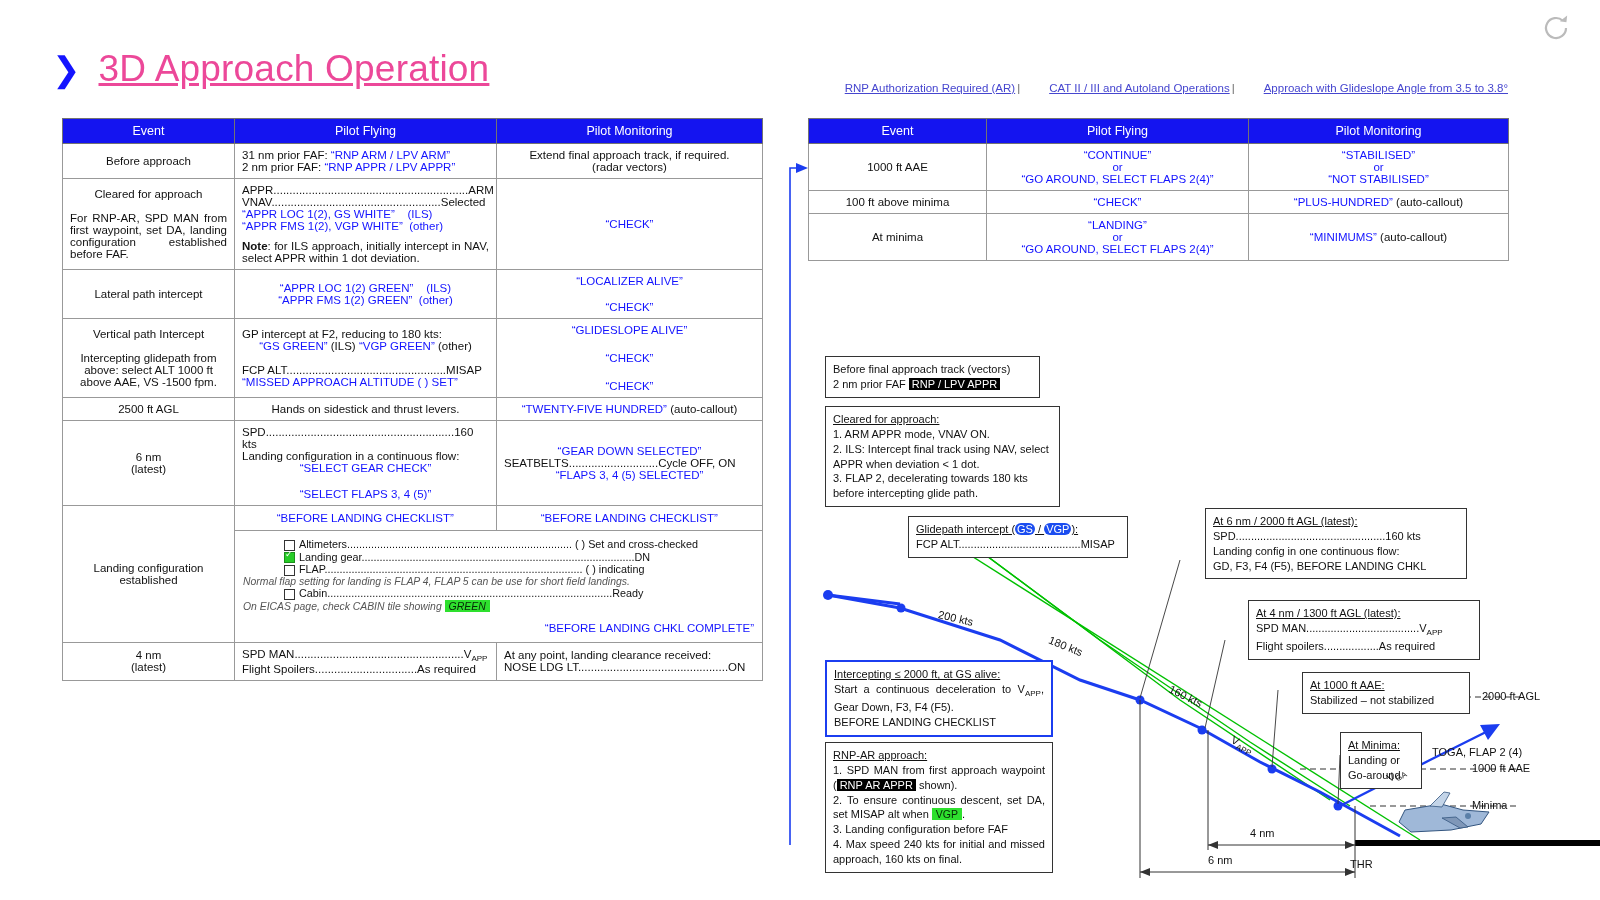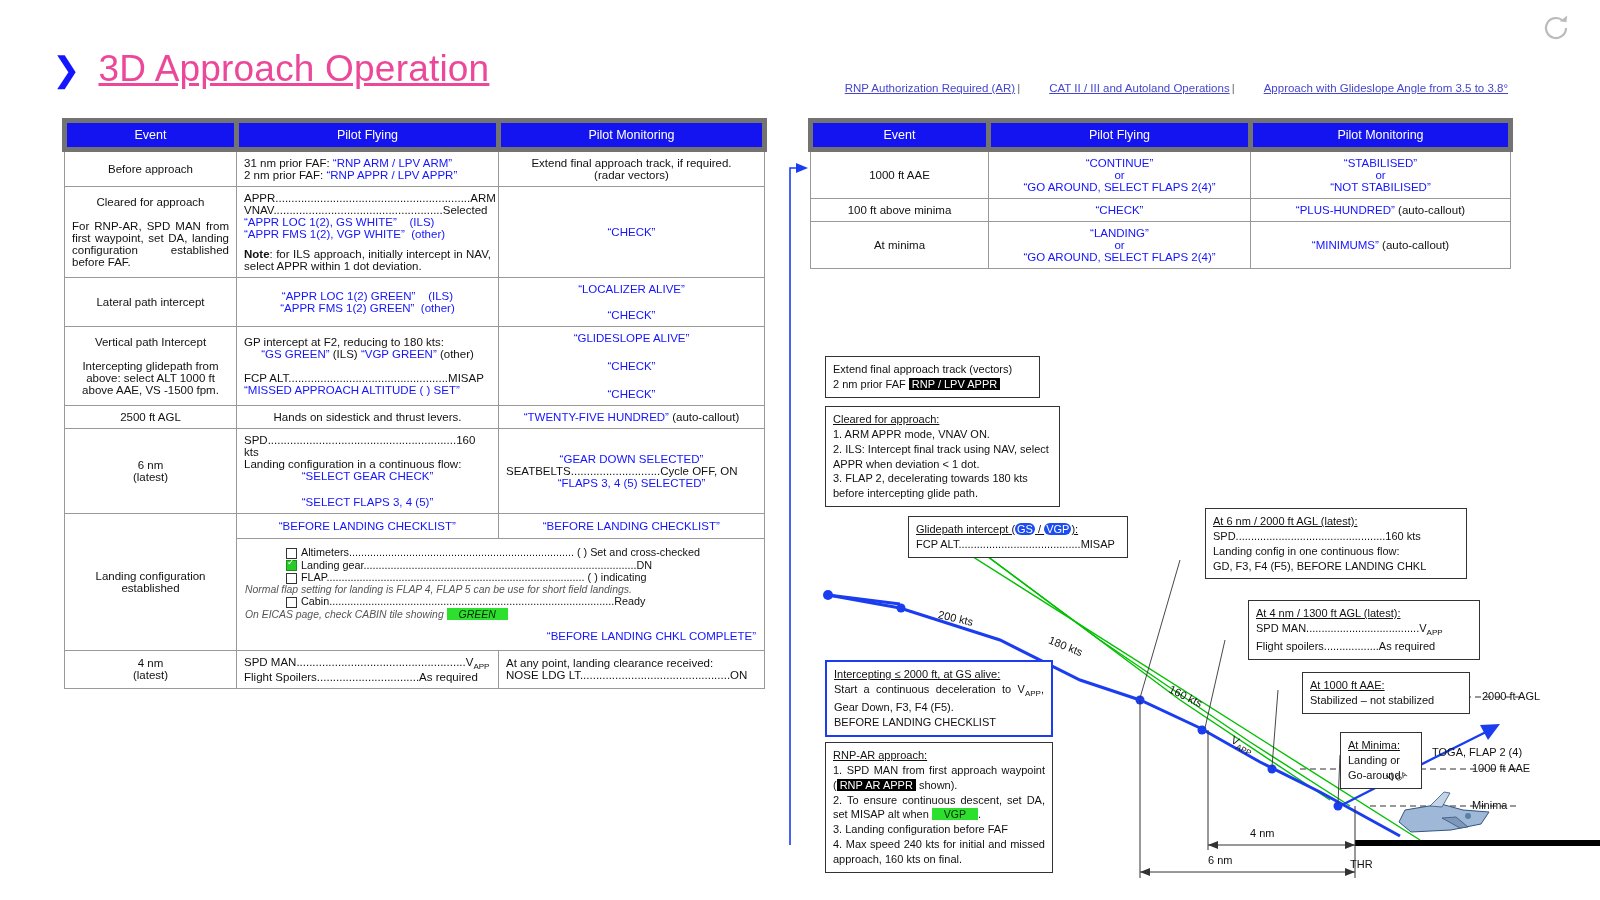--- a/index.html
+++ b/index.html
@@ -44,21 +44,21 @@
     border-collapse: collapse;
     table-layout: fixed;
     font-size: 11.5px;
     color: #111;
   }
   table.evt th {
     background: #1414f0;
     color: #ffffff;
     font-weight: 400;
     font-size: 12.5px;
-    border: 5px solid #737373;
+    border: 1px solid #737373;
     padding: 5px 13px;
     text-align: center;
   }
   table.evt td {
     border: 1px solid #999;
     padding: 5px 7px;
     vertical-align: middle;
   }
   .c { text-align: center; }
   .blue { color: #1414ff; }
@@ -85,21 +85,21 @@
     display: inline-block; width: 9px; height: 9px;
     border: 1px solid #333; margin-right: 4px;
     vertical-align: middle; background: #fff;
   }
   .chk.green { background: #27cc27; border-color: #1b8f1b; position: relative; }
   .chk.green::after {
     content: "✓"; position: absolute; left: 0px; top: -4px;
     font-size: 9px; color: #fff; line-height: 11px;
   }
   .greenbox {
-    background: #2ee02e; color: #062806; padding: 0 12px; font-size: 10.5px;
+    background: #2ee02e; color: #062806; padding: 0 4px; font-size: 10.5px;
   }
   .blackbox {
     background: #000; color: #fff; padding: 0 3px;
   }
   .bluebox {
     background: #1b4df0; color: #fff; padding: 0 2px; border-radius: 6px;
   }
   .ital-grey { color: #555; font-style: italic; font-size: 10.4px; }
 
   
@@ -403,21 +403,21 @@
 
     <g>
       <path d="M1405 810 l36 -6 l22 6 l26 2 l-8 12 l-30 6 l-40 2 l-12 -10 z" fill="#9fb8d8" stroke="#33557f" stroke-width="1"></path>
       <path d="M1430 806 l14 -14 l6 1 l-8 14 z" fill="#c3d4e8" stroke="#33557f" stroke-width="0.8"></path>
       <path d="M1442 818 l18 10 l8 -1 l-12 -10 z" fill="#7f97b8" stroke="#33557f" stroke-width="0.8"></path>
       <circle cx="1468" cy="816" r="3" fill="#5a7fa8"></circle>
     </g>
   </svg>
 
   <div class="callout" style="left:825px; top:356px; width:215px;">
-    <div>Extend final approach track (vectors)</div>
+    <div>Before final approach track (vectors)</div>
     <div><span>2 nm prior FAF </span><span class="blackbox">RNP / LPV APPR</span></div>
   </div>
 
   <div class="callout" style="left:825px; top:406px; width:235px;">
     <div class="u">Cleared for approach:</div>
     <div>1. ARM APPR mode, VNAV ON.</div>
     <div>2. ILS: Intercept final track using NAV, select APPR when deviation &lt; 1 dot.</div>
     <div>3. FLAP 2, decelerating towards 180 kts before intercepting glide path.</div>
   </div>
 

